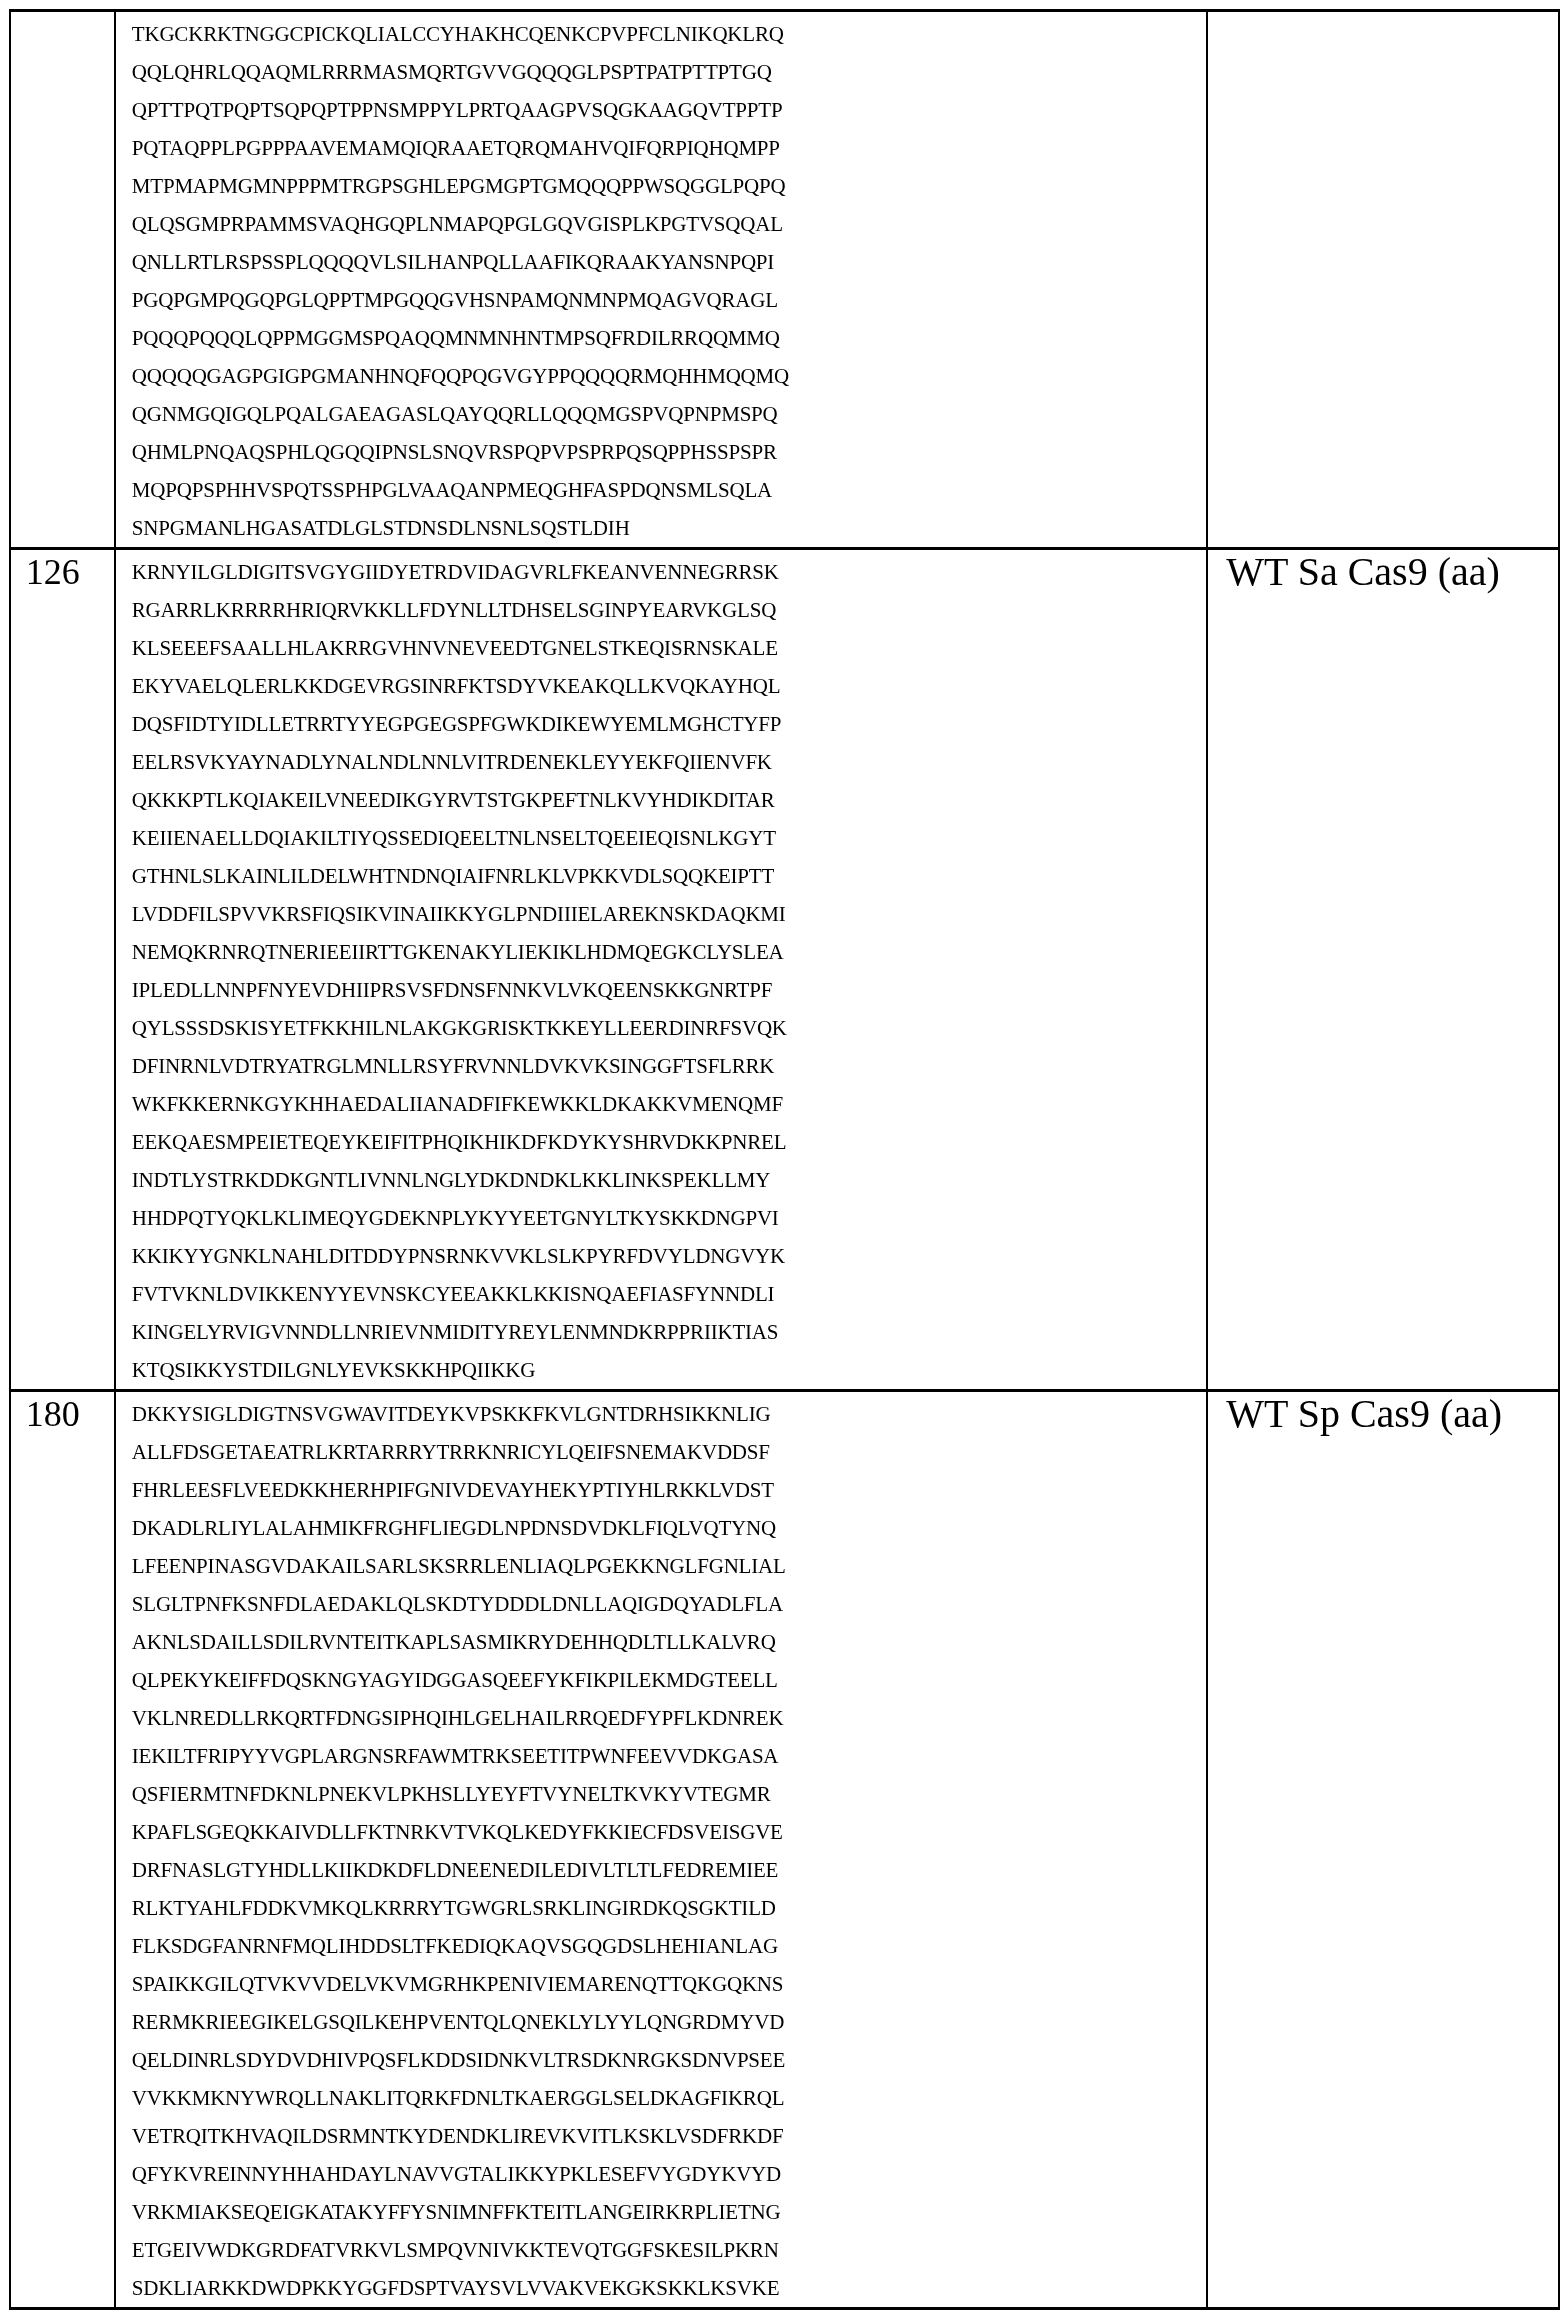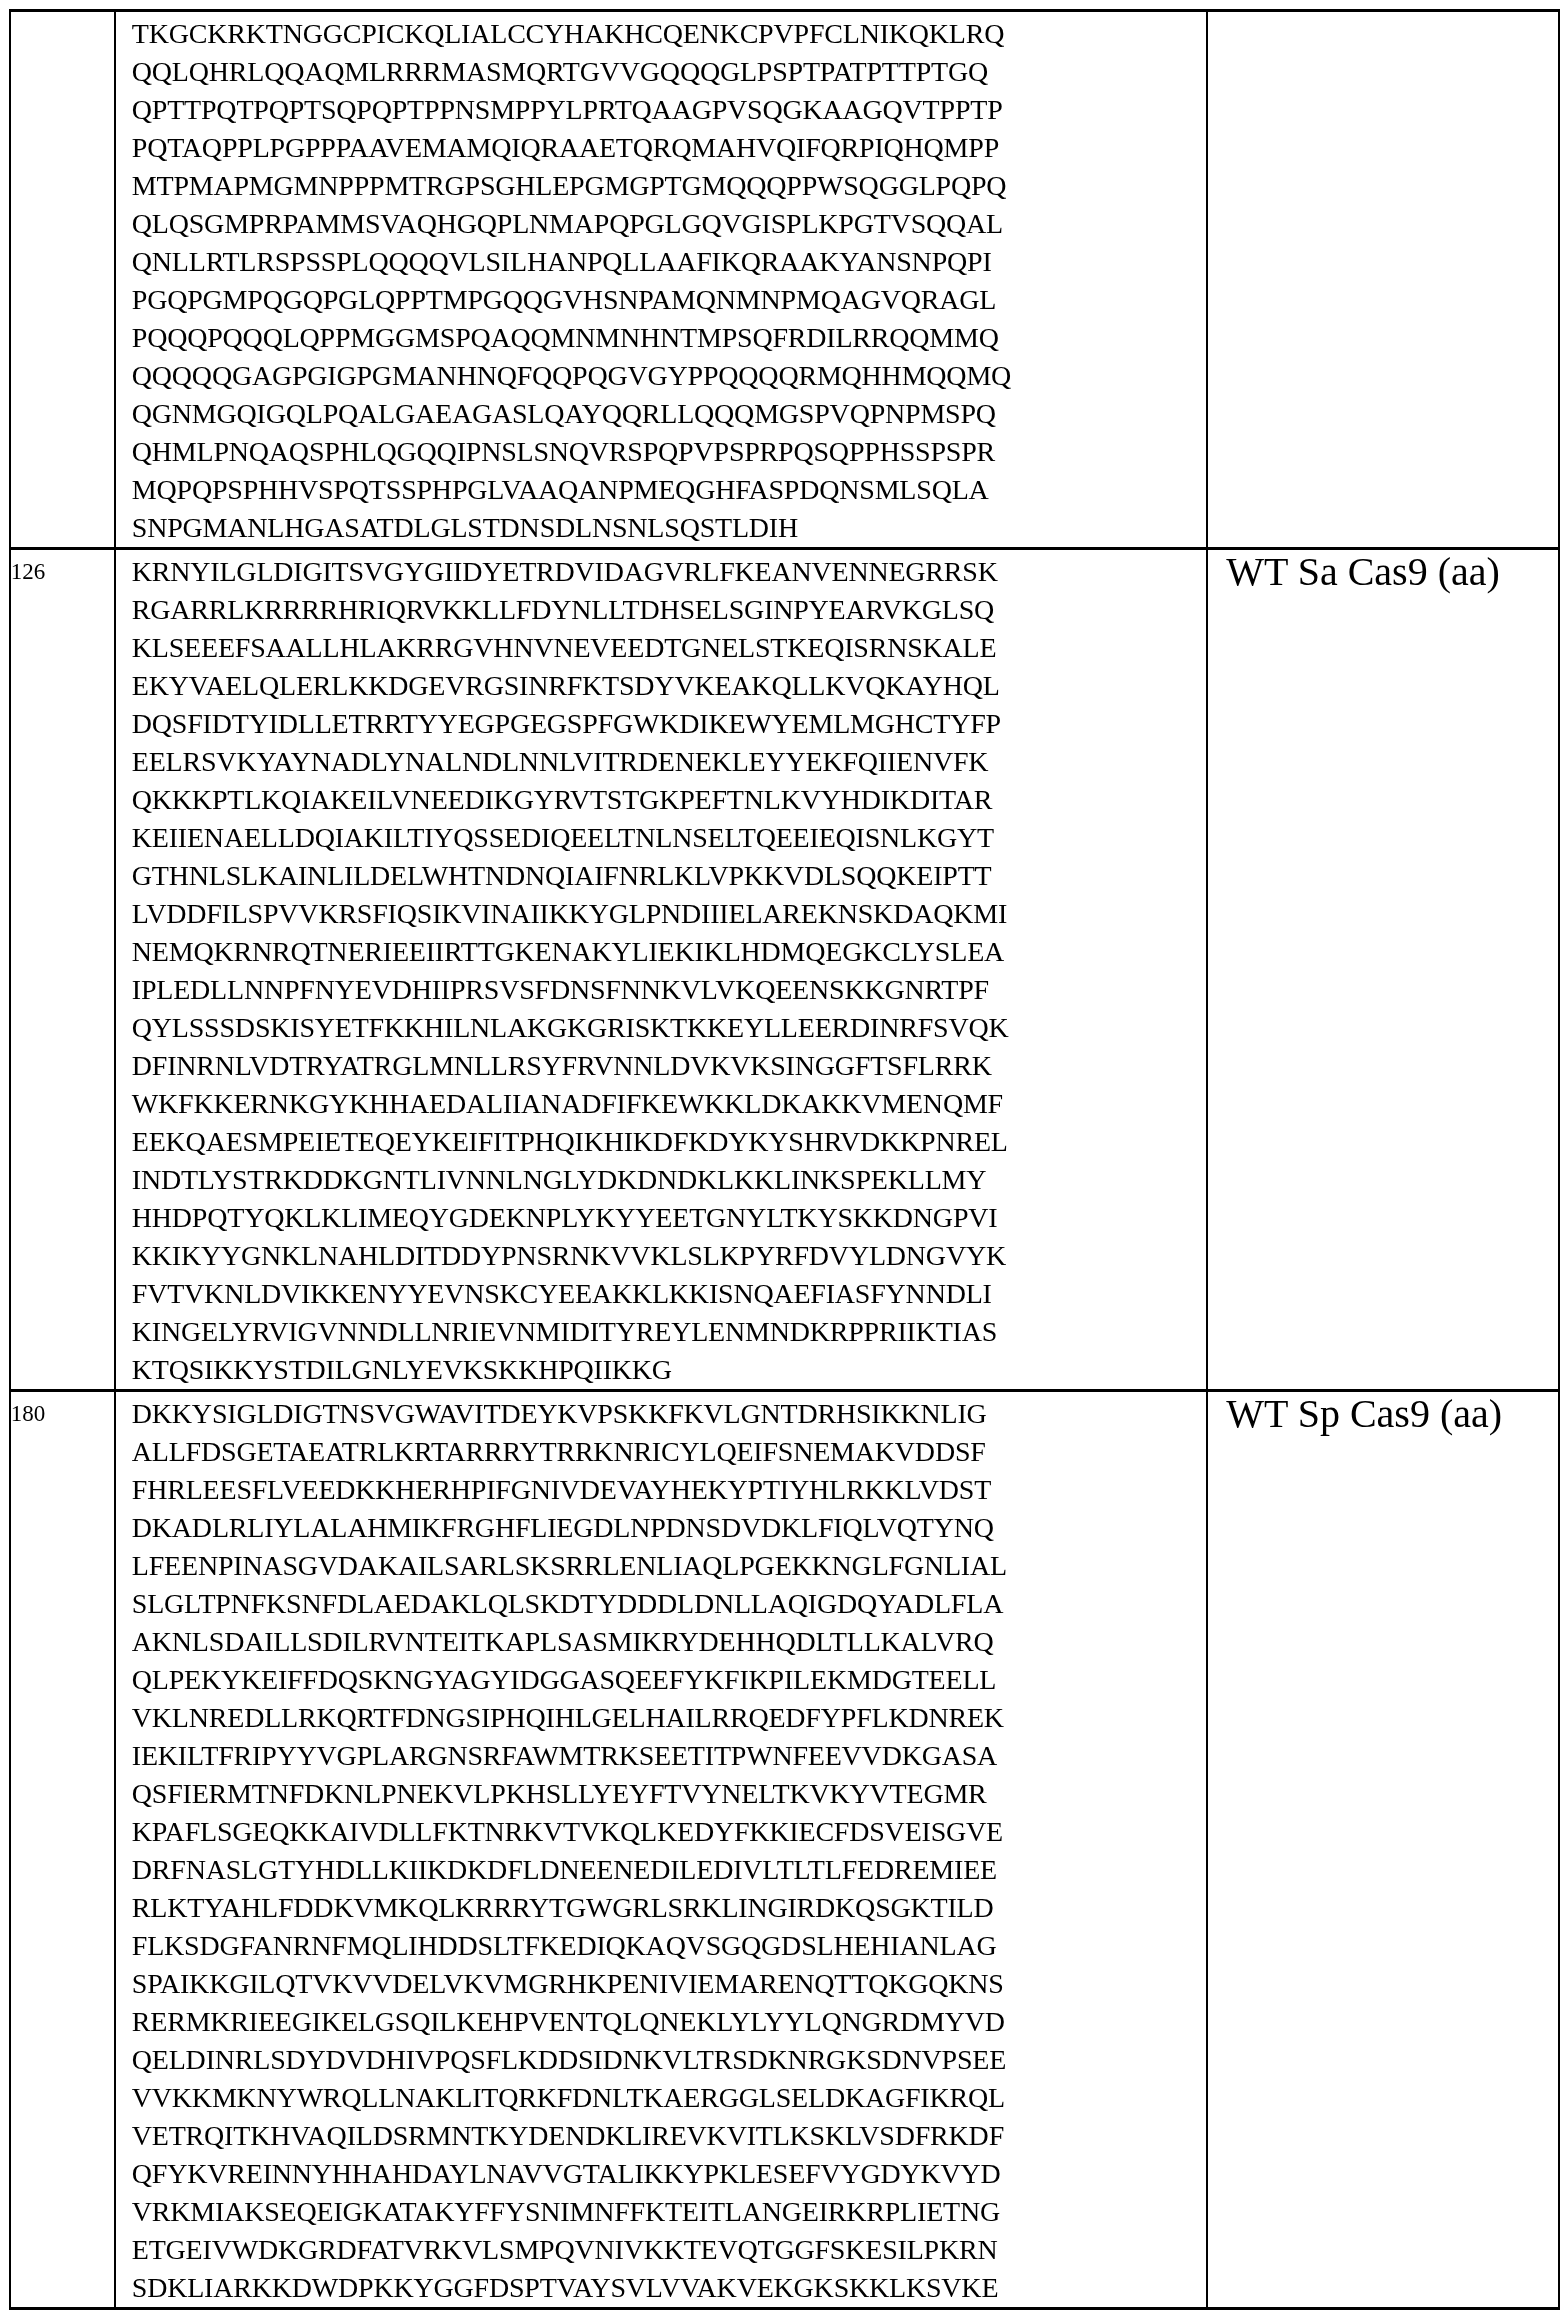--- a/index.html
+++ b/index.html
@@ -10,26 +10,26 @@
     width: 1548px; border-collapse: collapse; table-layout: fixed;
   }
   table.seq-table td {
     border-left: 2.4px solid #000; border-right: 2.4px solid #000;
     border-top: 3.2px solid #000; border-bottom: 3.2px solid #000;
     vertical-align: top; padding: 0; box-sizing: border-box;
   }
   col.c-num { width: 105px; }
   col.c-seq { width: 1092px; }
   col.c-desc { width: 352px; }
-  td.num-cell { text-align: left; padding-right: 19px !important; padding-top: 3.2px !important;
-                font-size: 23px; line-height: 38px; }
+  td.num-cell { text-align: center; padding-right: 19px !important; padding-top: 3.2px !important;
+                font-size: 36px; line-height: 38px; }
   td.seq-cell { padding-left: 16px !important; padding-top: 3.2px !important; }
   td.desc-cell { padding-left: 18.4px !important; padding-top: 3.2px !important;
                  font-size: 40px; line-height: 38px; }
-  .seq-line { display: block; font-size: 28px; line-height: 38px; height: 38px;
+  .seq-line { display: block; font-size: 21px; line-height: 38px; height: 38px;
               white-space: nowrap; letter-spacing: -0.2px; }
 </style>
 </head>
 <body>
 
 <table class="seq-table">
   <colgroup>
       <col class="c-num">
       <col class="c-seq">
       <col class="c-desc">

